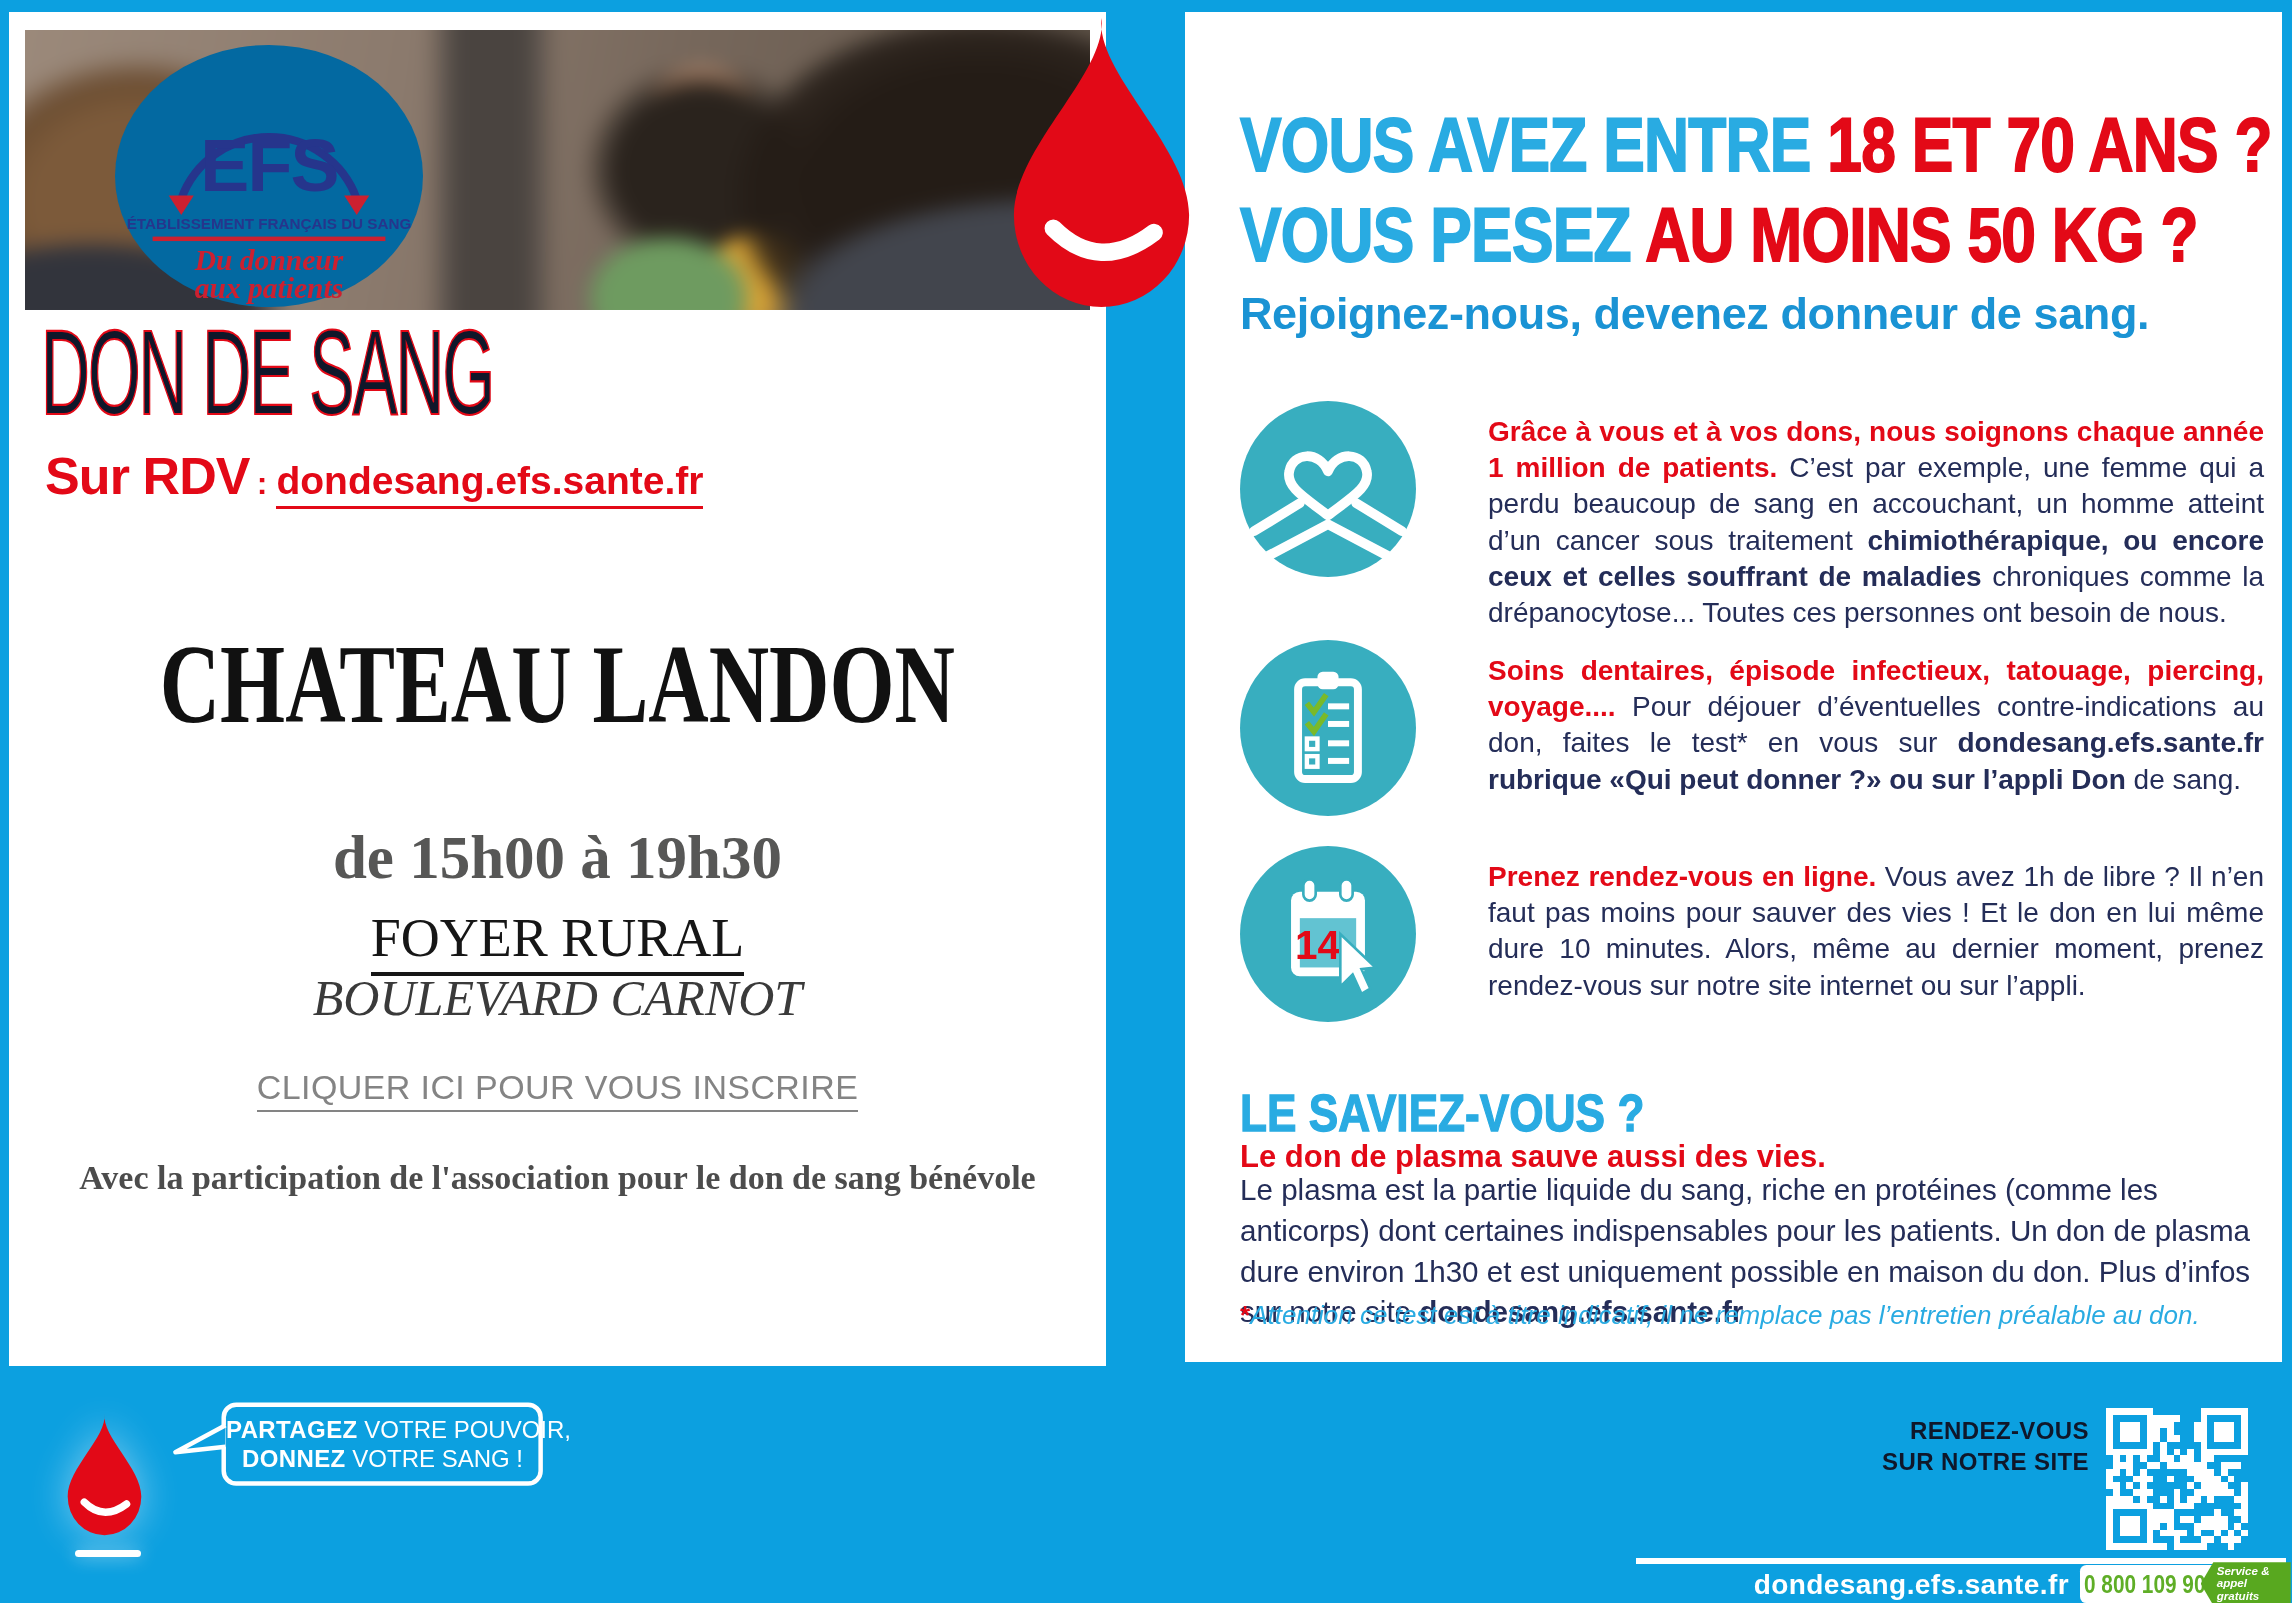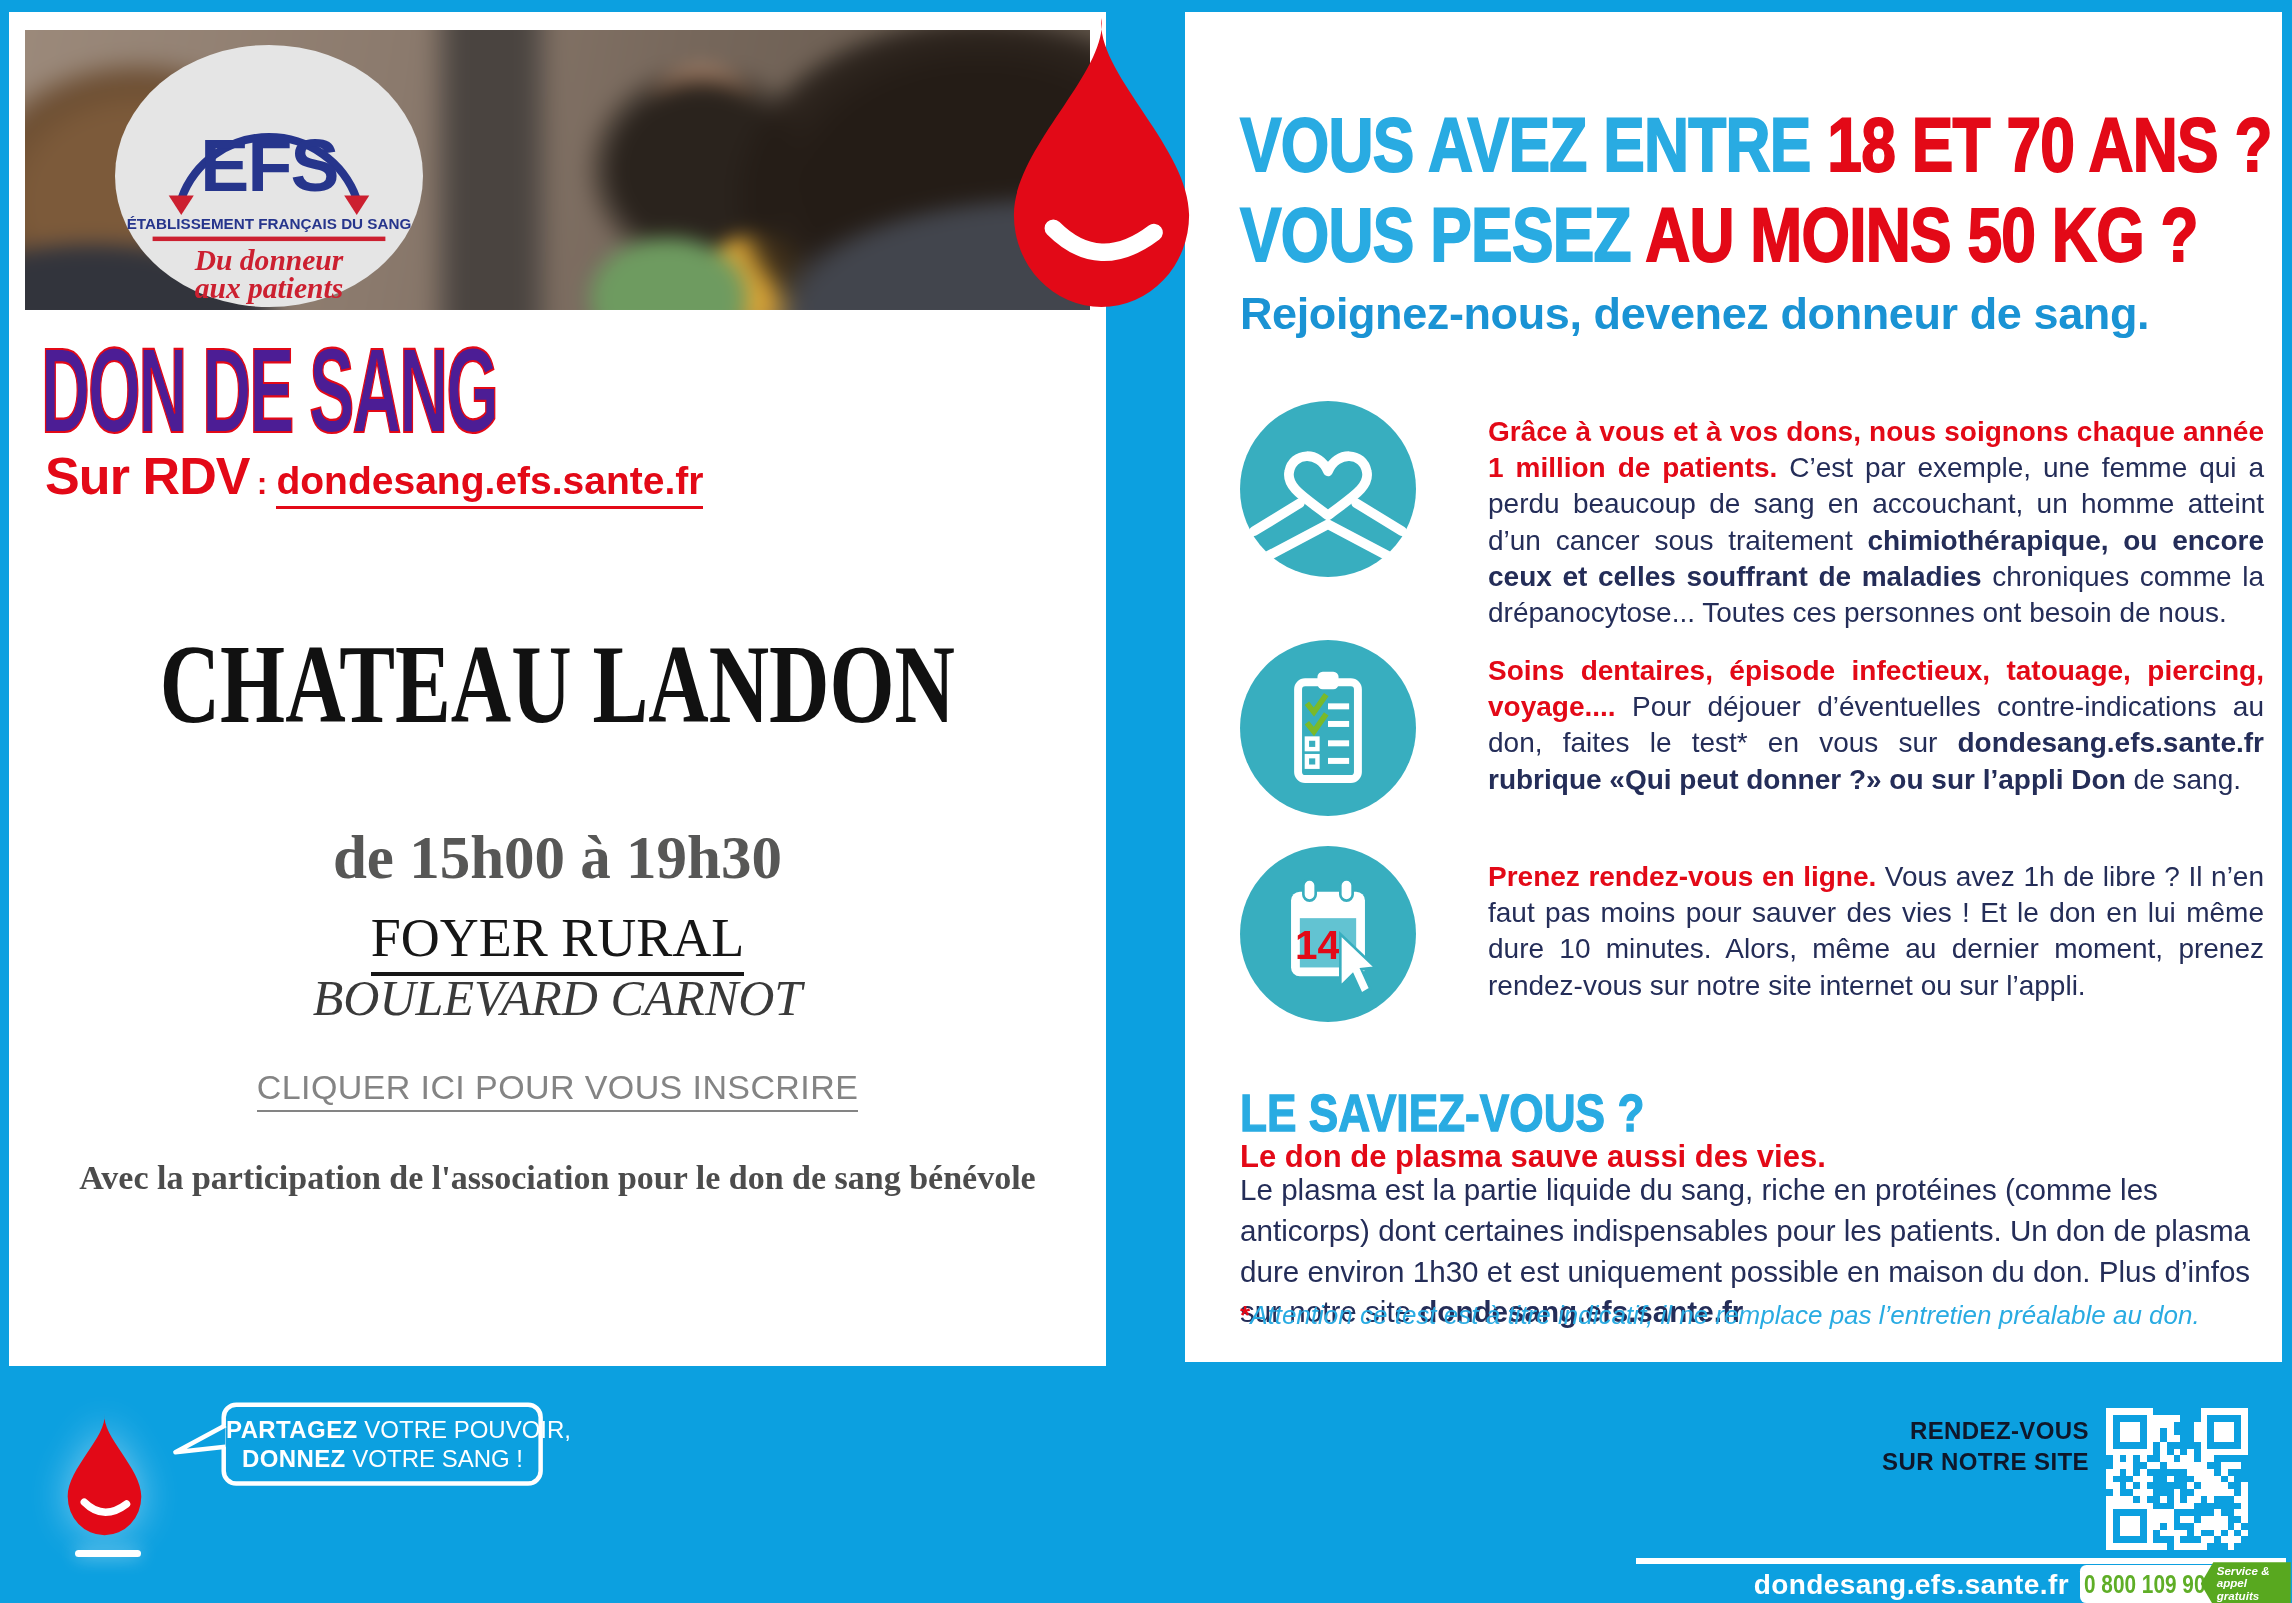--- a/index.html
+++ b/index.html
@@ -24,26 +24,26 @@
       radial-gradient(7% 19% at 63% 30%, #cfa183 0 58%, transparent 72%),
       radial-gradient(26% 42% at 8% 100%, #32343c 0 58%, transparent 70%),
       radial-gradient(22% 62% at 12% 60%, #7b5a3c 0 44%, #6b4e34 60%, transparent 74%),
       radial-gradient(8% 21% at 19% 43%, #dcb294 0 58%, transparent 72%),
       linear-gradient(90deg, transparent 38%, #4a4440 41% 47%, transparent 50%),
       linear-gradient(100deg, #9b8a7c 0%, #8a7a6e 35%, #75675c 60%, #5e5349 100%);
   }
 
   
   .efs-logo { position:absolute; left:115px; top:45px; width:308px; height:262px;
-    background:#e5e5e5; border-radius:50%; }
+    background:#0369a1; border-radius:50%; }
   .efs-logo svg { position:absolute; inset:0; }
 
   
   .cond { display:inline-block; transform-origin:left top; white-space:nowrap; }
-  .don-title { position:absolute; left:41px; top:330px; color:#4c1d95; font-weight:bold;
+  .don-title { position:absolute; left:41px; top:312px; color:#0f172a; font-weight:normal;
     font-size:121px; letter-spacing:-3.6px; -webkit-text-stroke:2.2px #e30917; line-height:1; }
   .don-title .cond { transform:scaleX(0.56); }
 
   .rdv-row { position:absolute; left:45px; top:446px; display:flex; align-items:baseline; color:#e30917; }
   .rdv-label { font-weight:bold; font-size:52px; letter-spacing:-0.9px; }
   .rdv-sep { font-weight:bold; font-size:32px; margin:0 9px 0 7.2px; }
   .rdv-url { font-weight:bold; font-size:39px; border-bottom:3.6px solid #e30917; padding-bottom:2.7px; cursor:pointer; }
 
   .lp-center { position:absolute; left:9px; width:1097px; text-align:center; }
   .location { top:627px; font-family:"Liberation Serif", serif; font-weight:bold; color:#111111;

